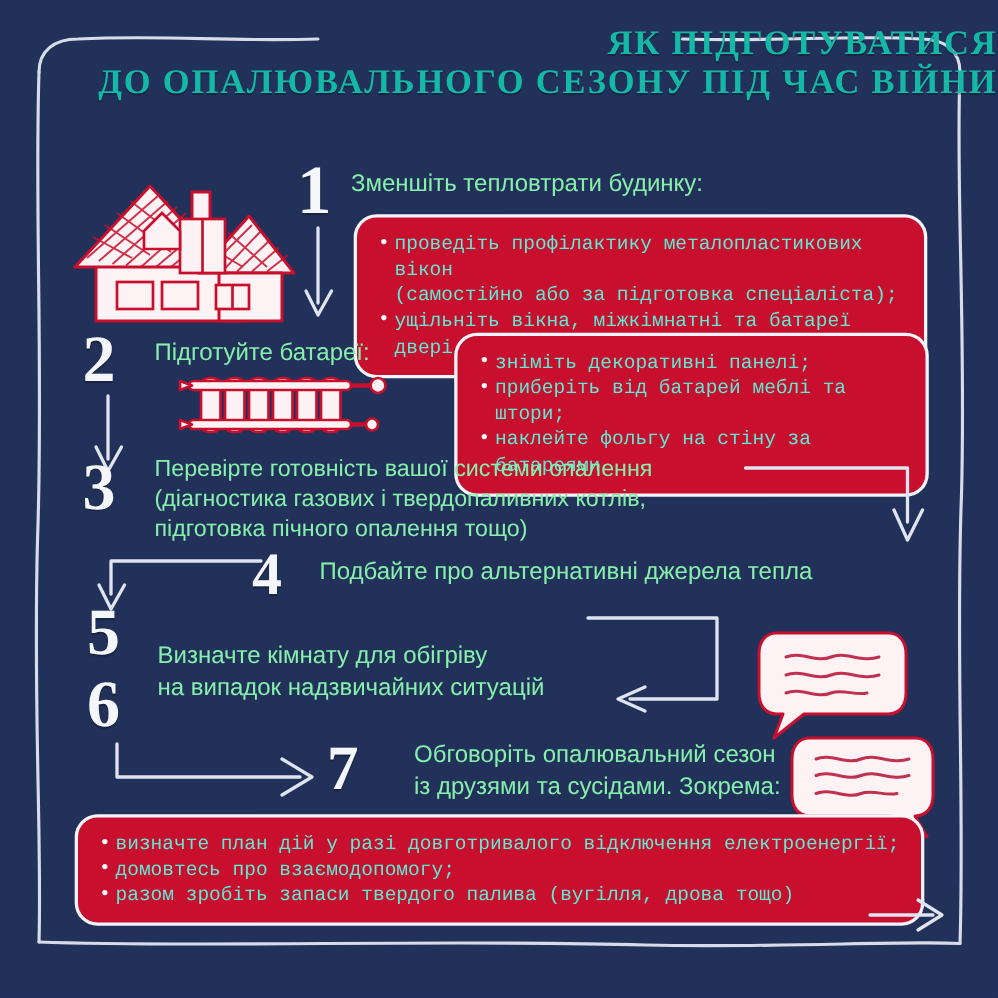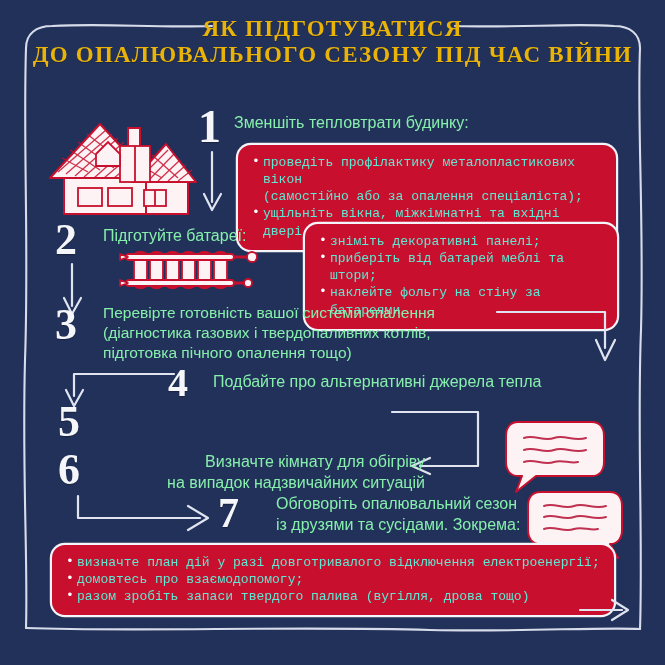--- a/index.html
+++ b/index.html
@@ -30,23 +30,24 @@
     position: absolute;
     left: 0;
     top: 16px;
     width: 665px;
     text-align: center;
   }
   .title-line {
     font-family: "Liberation Serif", serif;
     font-weight: 700;
     letter-spacing: 1.2px;
-    color: #eab308;
+    color: #14b8a6;
     line-height: 1.12;
     text-shadow: 0 1px 0 rgba(0,0,0,.25);
+    text-align: right;
   }
   .title-line.t1 { font-size: 23px; }
   .title-line.t2 { font-size: 23px; }
   .subtitle {
     margin-top: 7px;
     font-family: "Liberation Sans", sans-serif;
     font-size: 16.5px;
     font-weight: 400;
     letter-spacing: .3px;
     color: #e8ebf3;
@@ -189,22 +190,22 @@
     </g>
   </svg>
 
   <div class="abs stepnum" style="left:198px; top:104px; font-size:46px;">1</div>
 
   <div class="abs steptext big" style="left:234px; top:113px; width:330px;">Зменшіть тепловтрати будинку:</div>
 
   <div class="abs redbox" style="left:238px; top:145px; width:378px;">
     <ul>
       <li>проведіть профілактику металопластикових вікон</li>
-      <li class="cont">(самостійно або за опалення спеціаліста);</li>
-      <li>ущільніть вікна, міжкімнатні та вхідні двері</li>
+      <li class="cont">(самостійно або за підготовка спеціаліста);</li>
+      <li>ущільніть вікна, міжкімнатні та батареї двері</li>
     </ul>
   </div>
 
   <svg class="illu" style="left:198px; top:150px; width:40px; height:66px;" viewBox="0 0 40 66">
     <path d="M14 2 L14 52" stroke="#dfe4f0" stroke-width="2.2" fill="none" stroke-linecap="round"></path>
     <path d="M6 44 L14 60 L23 44" stroke="#dfe4f0" stroke-width="2.2" fill="none" stroke-linecap="round" stroke-linejoin="round"></path>
   </svg>
 
   <div class="abs stepnum" style="left:55px; top:218px; font-size:44px;">2</div>
 
@@ -278,21 +279,21 @@
     <path d="M18 4 H92 C100 4 104 10 104 18 V44 C104 52 100 58 92 58 H36 L16 74 L22 58 H18 C10 58 6 52 6 44 V18 C6 10 10 4 18 4 Z" fill="#fdf3f5" stroke="#c8102e" stroke-width="2" stroke-linejoin="round"></path>
     <g stroke="#c03050" stroke-width="2" fill="none" stroke-linecap="round">
       <path d="M24 20 C34 16, 44 24, 54 20 C64 16, 74 24, 86 20"></path>
       <path d="M24 32 C34 28, 44 36, 54 32 C64 28, 74 36, 86 32"></path>
       <path d="M24 44 C34 40, 44 48, 54 44 C62 41, 70 46, 78 44"></path>
     </g>
   </svg>
 
   <div class="abs stepnum" style="left:58px; top:448px; font-size:44px;">6</div>
 
-  <div class="abs steptext big" style="left:105px; top:452px; width:320px; line-height:1.3;text-align:right;">Визначте кімнату для обігріву
+  <div class="abs steptext big" style="left:105px; top:428px; width:320px; line-height:1.3;">Визначте кімнату для обігріву
 на випадок надзвичайних ситуацій</div>
 
   <svg class="illu" style="left:72px; top:492px; width:148px; height:48px;" viewBox="0 0 148 48">
     <path d="M6 4 L6 26 L128 26" stroke="#dfe4f0" stroke-width="2.2" fill="none" stroke-linecap="round" stroke-linejoin="round"></path>
     <path d="M116 14 L136 26 L116 38" stroke="#dfe4f0" stroke-width="2.2" fill="none" stroke-linecap="round" stroke-linejoin="round"></path>
   </svg>
 
   <div class="abs stepnum" style="left:218px; top:492px; font-size:42px;">7</div>
 
   <div class="abs steptext big" style="left:276px; top:494px; width:300px; line-height:1.3;">Обговоріть опалювальний сезон

